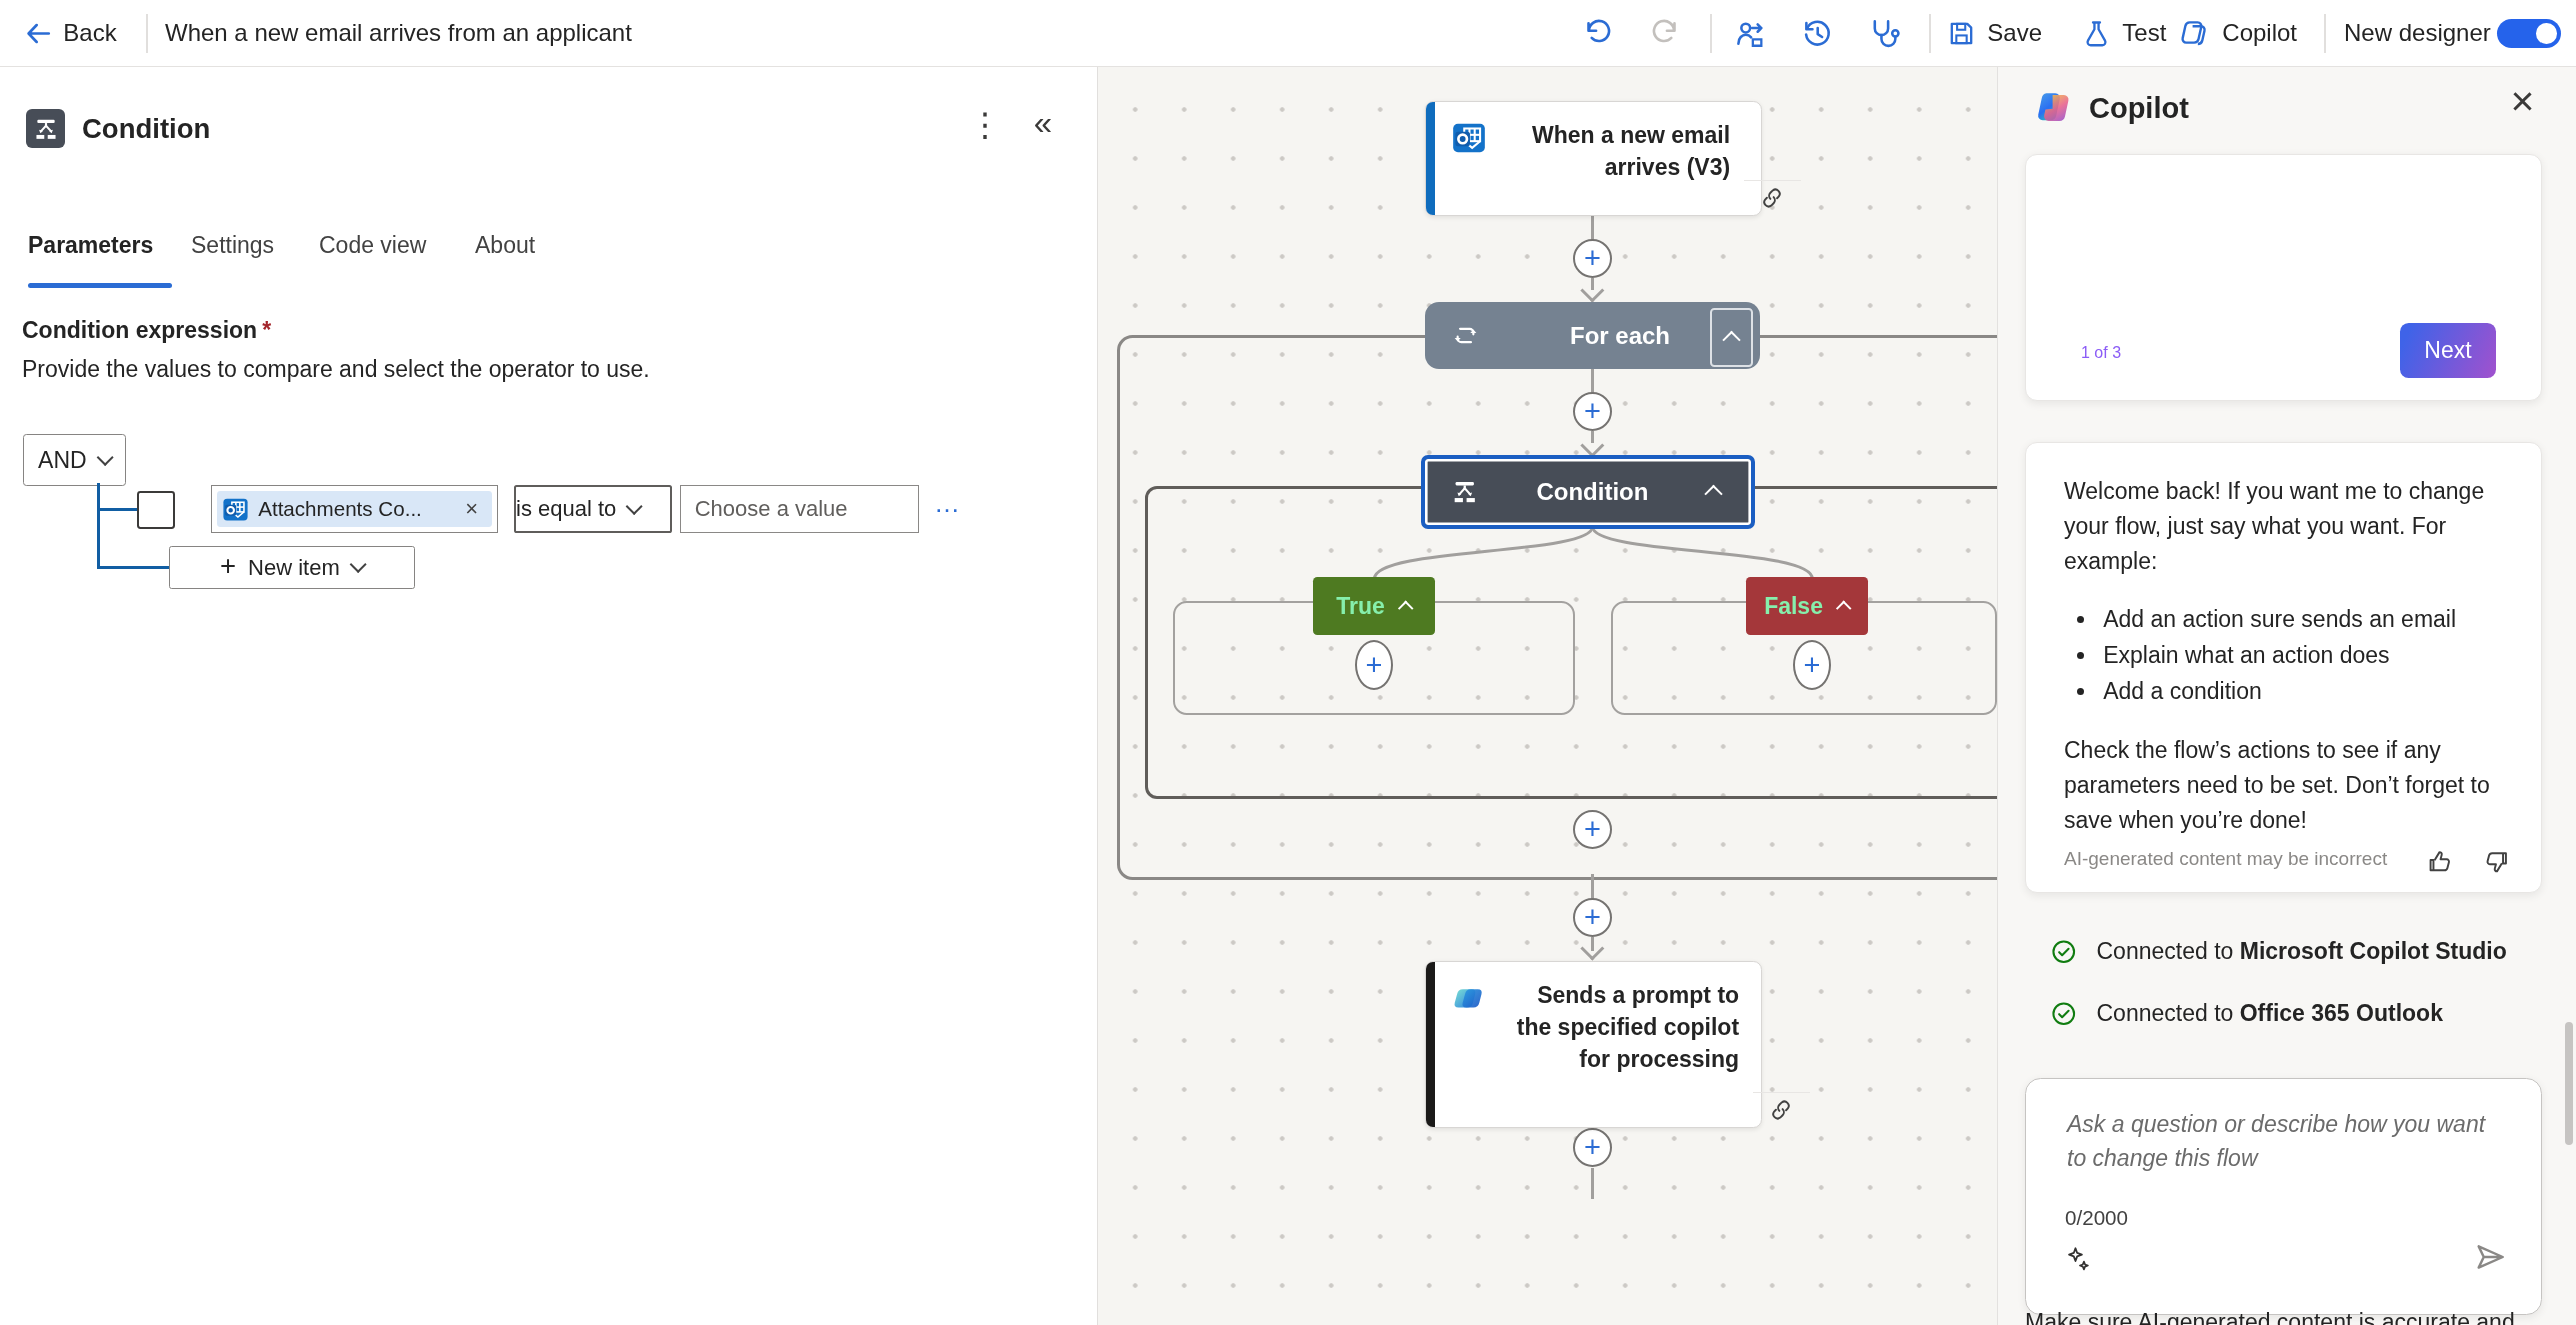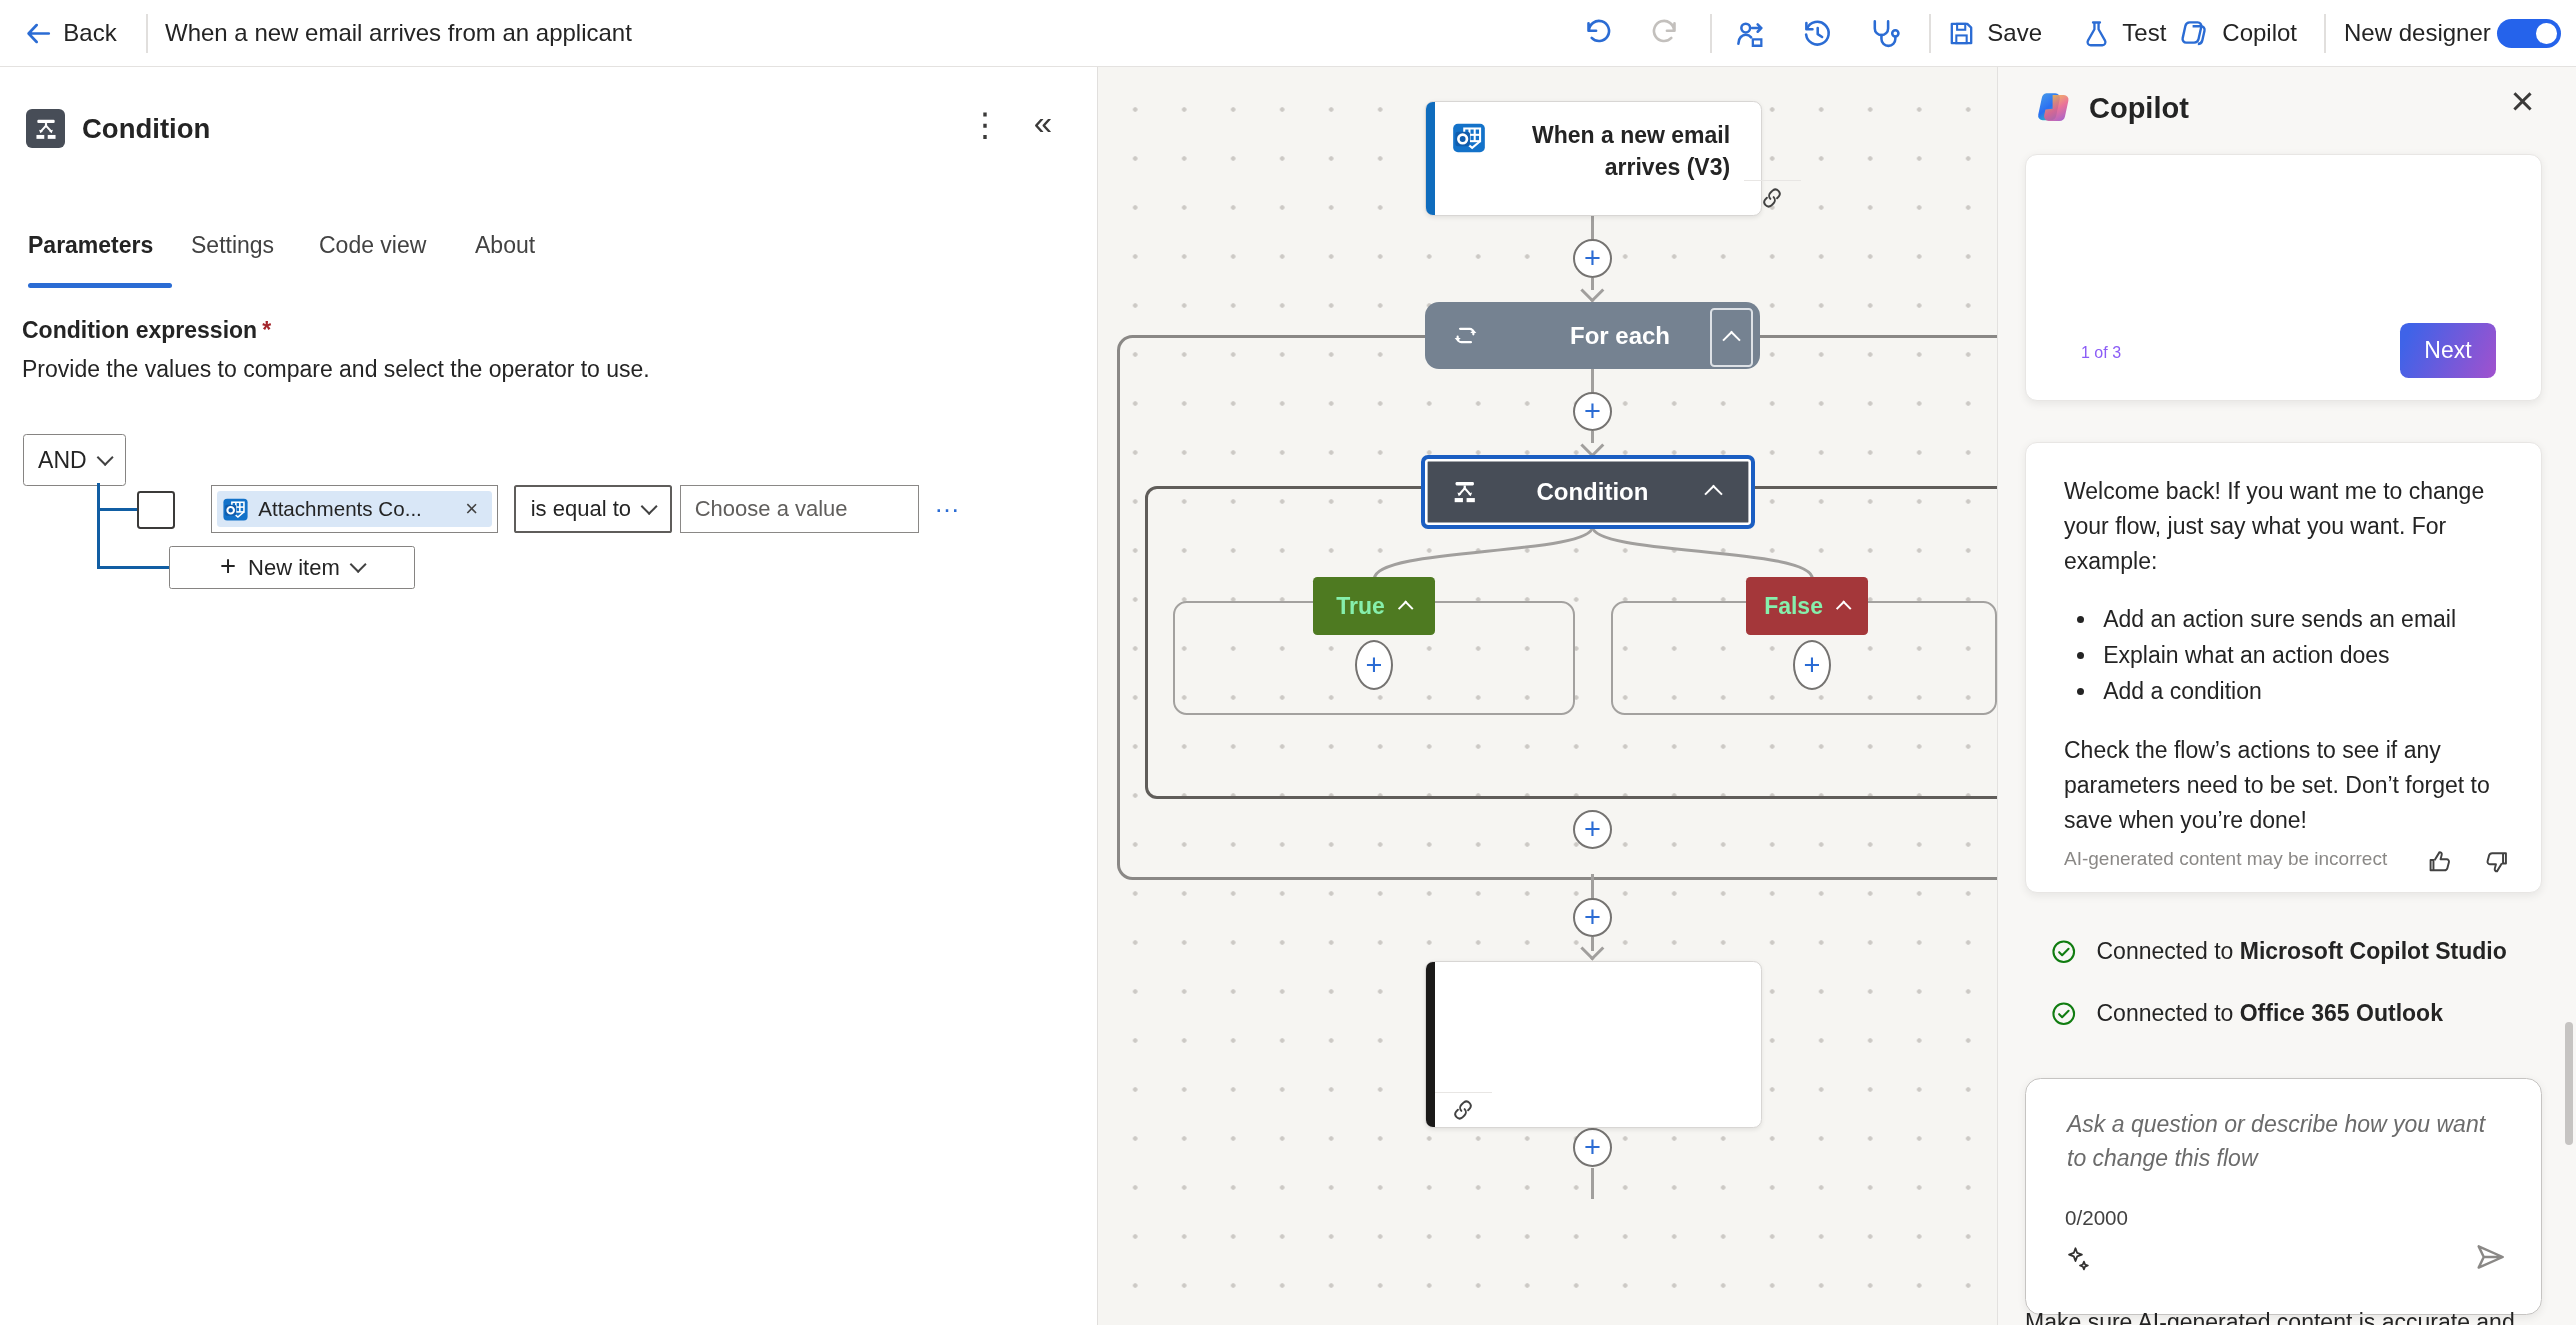--- a/index.html
+++ b/index.html
@@ -27,21 +27,21 @@
   #tab-underline{position:absolute;left:28px;top:217px;width:144px;height:5.2px;border-radius:2.6px;background:#2b6cd4;}
   #sec-title{position:absolute;left:22px;top:251px;font-size:23px;color:#242424;font-weight:bold;}
   #sec-title .req{color:#a4262c;margin-left:5.2px;}
   #sec-desc{position:absolute;left:22px;top:290px;font-size:23px;color:#242424;}
   #and-box{position:absolute;left:23px;top:368px;width:101px;height:50px;border:1.7px solid #868482;border-radius:3.4px;background:#fff;display:flex;align-items:center;justify-content:center;gap:12px;font-size:23px;}
   .treeline{position:absolute;background:#115ea3;}
   #cond-checkbox{position:absolute;left:137px;top:425px;width:34px;height:34px;border:2.6px solid #3b3a39;border-radius:3.4px;background:#fff;}
   #chip-box{position:absolute;left:211px;top:419px;width:287px;height:48px;border:1.7px solid #868482;background:#fff;display:flex;align-items:center;padding:0 5.2px;box-sizing:border-box;}
   #chip{display:flex;align-items:center;gap:8.6px;background:#d9e7f7;border-radius:3.4px;height:36px;padding:0 8.6px 0 3.4px;font-size:20.6px;color:#242424;flex:1;}
   #chip .close{font-size:22px;color:#424242;margin-left:auto;padding:0 5.2px;}
-  #op-box{position:absolute;left:514px;top:419px;width:158px;height:48px;border:2.6px solid #5f5d5b;border-radius:2.6px;background:#fff;display:flex;align-items:center;justify-content:center;gap:12px;font-size:22px;box-sizing:border-box;}
+  #op-box{position:absolute;left:514px;top:419px;width:158px;height:48px;border:2.6px solid #5f5d5b;border-radius:2.6px;background:#fff;display:flex;align-items:center;gap:12px;font-size:22px;box-sizing:border-box;}
   #val-box{position:absolute;left:680px;top:419px;width:239px;height:48px;border:1.7px solid #8a8886;background:#fff;box-sizing:border-box;}
   #val-box input{border:0;outline:0;width:100%;height:100%;font-size:22px;font-family:inherit;color:#242424;padding:0 13.7px;box-sizing:border-box;background:transparent;}
   #val-box input::placeholder{color:#605e5c;opacity:1;}
   #row-more{position:absolute;left:934px;top:422px;font-size:26px;color:#2b6cd4;letter-spacing:2.6px;}
   #newitem{position:absolute;left:169px;top:480px;width:244px;height:41px;border:1.7px solid #868482;border-radius:2.6px;background:#fff;display:flex;align-items:center;justify-content:center;gap:12px;font-size:22px;}
   #newitem .plus{font-size:27.5px;font-weight:400;margin-top:-2.6px;}
   .chv{display:inline-block;width:10.3px;height:10.3px;border-right:2.6px solid #424242;border-bottom:2.6px solid #424242;}
   .chv.down{transform:rotate(45deg) translate(-1.7px,-1.7px);}
   .chv.up{transform:rotate(-135deg) translate(-1.7px,-1.7px);}
   .chv.white{border-color:#fff;width:11px;height:11px;}
@@ -352,20 +352,37 @@
     <div class="plusc" style="left:476px;top:744px;">
         <span>+</span>
       </div>
     <div class="plusc" style="left:476px;top:832px;">
         <span>+</span>
       </div>
 
     <div class="node-card" style="left:328px;top:895px;height:165px;">
       <div class="accent" style="background:#1b1a19;"></div>
       <div class="node-body">
+        <div class="node-top">
+          <svg width="38" height="38" viewBox="0 0 24 24">
+            <defs>
+              <linearGradient id="cs1" x1="0" y1="0" x2="1" y2="1">
+                  <stop offset="0" stop-color="#7be0d3"></stop>
+                  <stop offset="1" stop-color="#2a7de1"></stop>
+                </linearGradient>
+              <linearGradient id="cs2" x1="0" y1="0" x2="1" y2="1">
+                  <stop offset="0" stop-color="#2a9ae1"></stop>
+                  <stop offset="1" stop-color="#1b55c4"></stop>
+                </linearGradient>
+            </defs>
+            <path d="M4.5 9.5 q.6-3 3.6-3 h5.5 q3 0 2.3 3 l-1.4 5.5 q-.7 3-3.7 3 h-5.5 q-3 0-2.3-3 z" fill="url(#cs1)"></path>
+            <path d="M9.5 9.5 q.6-3 3.6-3 h4.5 q3 0 2.3 3 l-1.4 5.5 q-.7 3-3.7 3 h-4.5 q-3 0-2.3-3 z" fill="url(#cs2)" opacity="0.92"></path>
+          </svg>
+          <div class="node-title" style="width:234px;">Sends a prompt to the specified copilot for processing</div>
+        </div>
         <div class="node-foot" style="margin-top:auto;">
           <svg width="26" height="26" viewBox="0 0 24 24">
               <path d="M10.5 12.8 a4 4 0 0 1 0-5.6 l2.2-2.2 a4 4 0 0 1 5.6 5.6 l-1.6 1.6" stroke="#424242" stroke-width="1.8" fill="none" stroke-linecap="round"></path>
               <path d="M13.5 11.2 a4 4 0 0 1 0 5.6 l-2.2 2.2 a4 4 0 0 1 -5.6-5.6 l1.6-1.6" stroke="#424242" stroke-width="1.8" fill="none" stroke-linecap="round"></path>
             </svg>
         </div>
       </div>
     </div>
 
     <div class="plusc" style="left:476px;top:1062px;">

